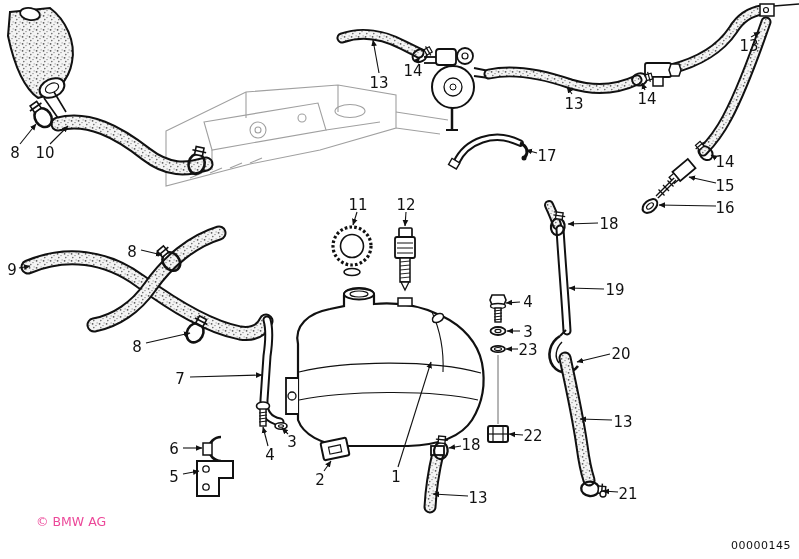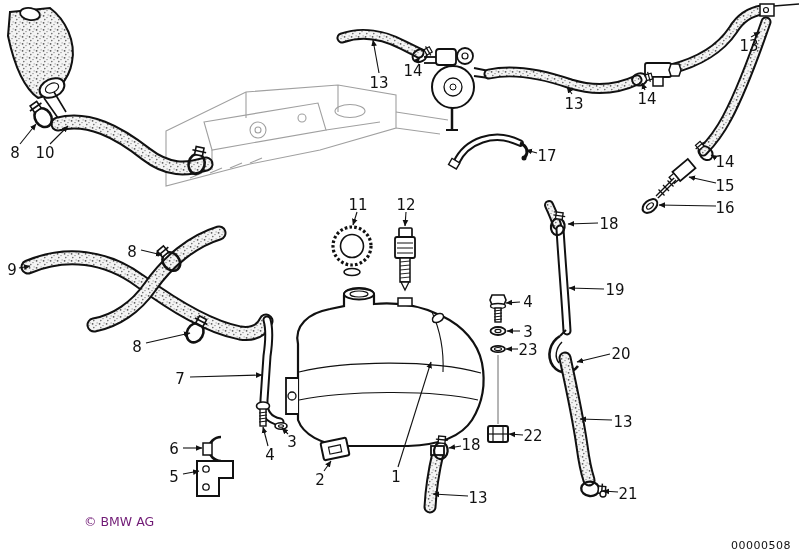--- a/index.html
+++ b/index.html
@@ -1,21 +1,21 @@
 <!DOCTYPE html>
 <html><head>
 <meta charset="utf-8">
 <style>
   html,body{margin:0;padding:0;background:#fff;}
   .stage{position:relative;width:799px;height:559px;background:#ffffff;overflow:hidden;
          font-family:"DejaVu Sans",sans-serif;}
   svg{position:absolute;left:0;top:0;}
   .leader{stroke:#111;stroke-width:1.1;}
   .callout-text{font-family:"DejaVu Sans",sans-serif;font-size:15px;fill:#111;text-anchor:middle;cursor:pointer;}
-  .copyright{position:absolute;left:36px;top:514px;font-size:12.5px;color:#701a75;margin-left:48px;}
+  .copyright{position:absolute;left:36px;top:514px;font-size:12.5px;color:#ec4899;}
   .image-number{position:absolute;left:731px;top:539px;font-size:11px;color:#111;letter-spacing:0.5px;}
 </style>
 </head>
 <body>
 
 <div class="stage">
 
 <svg id="diagram-svg" width="799" height="559" viewBox="0 0 799 559">
   <defs>
     <pattern id="stipple" width="7" height="7" patternUnits="userSpaceOnUse">
@@ -326,15 +326,15 @@
         <line x1="468" y1="496" x2="433" y2="494" class="leader" marker-end="url(#arrow)"></line>
         <text x="478" y="502.5" class="callout-text">13</text>
         <line x1="618" y1="492" x2="603" y2="491" class="leader" marker-end="url(#arrow)"></line>
         <text x="628" y="498.5" class="callout-text">21</text>
         <line x1="183" y1="474" x2="199" y2="471" class="leader" marker-end="url(#arrow)"></line>
         <text x="174" y="481.5" class="callout-text">5</text>
       </g>
 </svg>
 
 <div class="copyright">© BMW AG</div>
-<div class="image-number">00000508</div>
+<div class="image-number">00000145</div>
 
 </div>
 
 </body></html>

